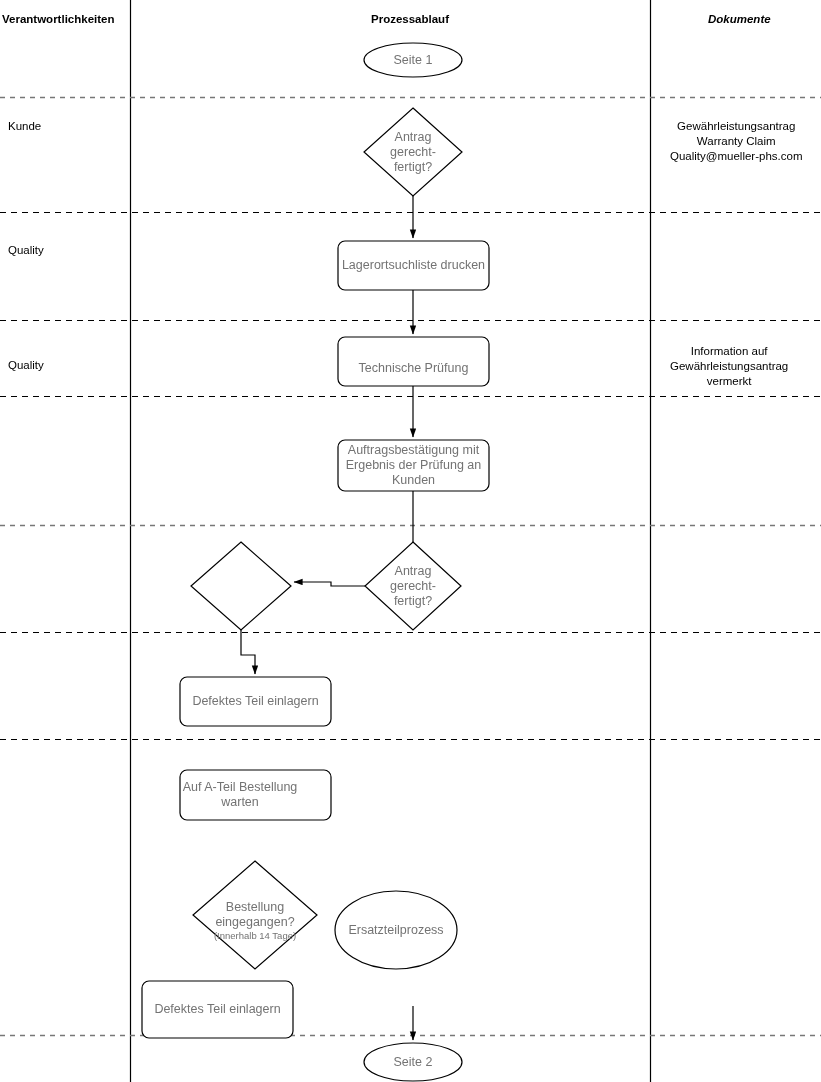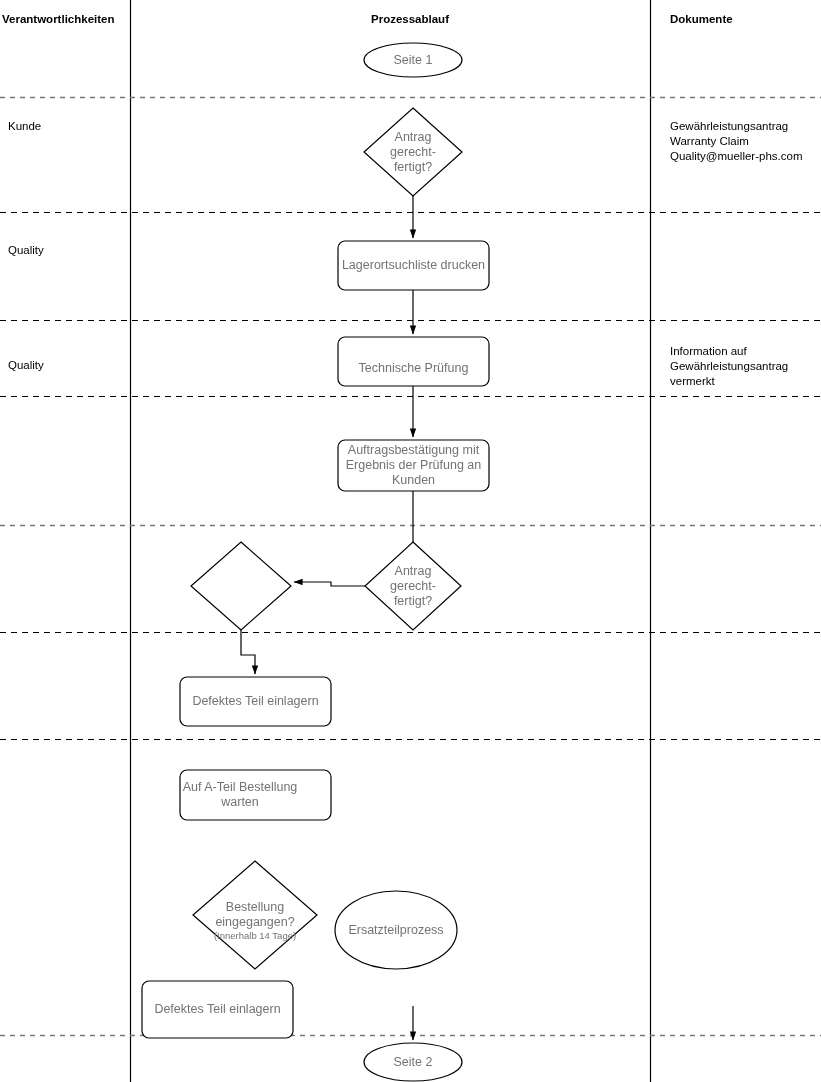--- a/index.html
+++ b/index.html
@@ -37,20 +37,21 @@
     font-size: 11.5px;
     color: #000;
     white-space: nowrap;
   }
   .doc-note {
     position: absolute;
     font-size: 11.5px;
     line-height: 15px;
     color: #000;
     white-space: pre-line;
+    text-align: center;
   }
   .node-label {
     position: absolute;
     text-align: center;
     font-size: 12.5px;
     line-height: 15px;
     color: #737373;
     pointer-events: none;
     display: flex;
     flex-direction: column;
@@ -125,21 +126,21 @@
 
     <polyline points="365,586 331,586 331,582 294,582" fill="none" stroke="#000000" stroke-width="1.2" marker-end="url(#arrow)"></polyline>
 
     <polyline points="241,630 241,655 255,655 255,674" fill="none" stroke="#000000" stroke-width="1.2" marker-end="url(#arrow)"></polyline>
 
     <line x1="413" y1="1006" x2="413" y2="1040" stroke="#000000" stroke-width="1.2" marker-end="url(#arrow)"></line>
   </svg>
 
   <div class="col-header" style="left:2px; top:13px;">Verantwortlichkeiten</div>
   <div class="col-header" style="left:371px; top:13px;">Prozessablauf</div>
-  <div class="col-header" style="left:670px; top:13px;">Dokumente</div>
+  <div class="col-header" style="left:708px; top:13px;font-style:italic;">Dokumente</div>
 
   <div class="lane-label" style="left:8px; top:120px;">Kunde</div>
   <div class="lane-label" style="left:8px; top:244px;">Quality</div>
   <div class="lane-label" style="left:8px; top:359px;">Quality</div>
 
   <div class="doc-note" style="left:670px; top:119px;">Gewährleistungsantrag
 Warranty Claim
 Quality@mueller-phs.com</div>
   <div class="doc-note" style="left:670px; top:344px;">Information auf
 Gewährleistungsantrag

